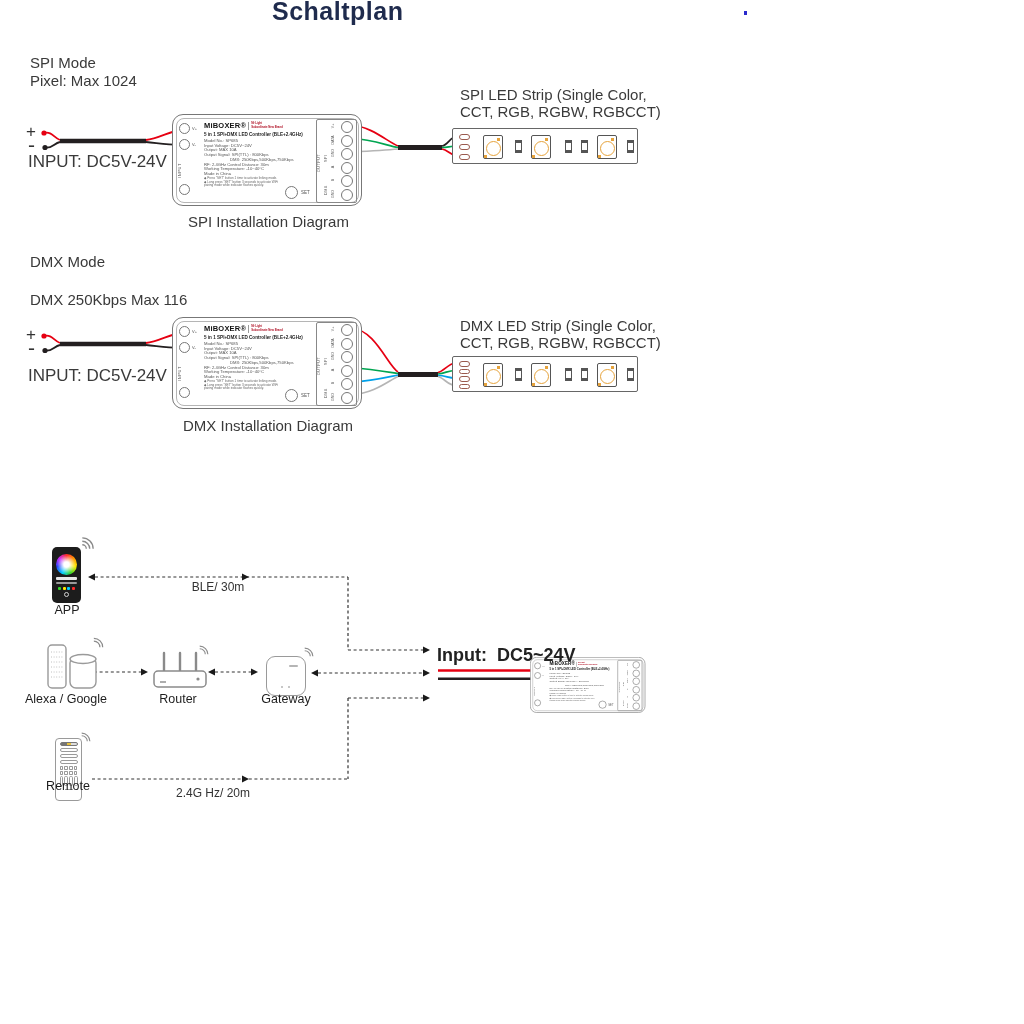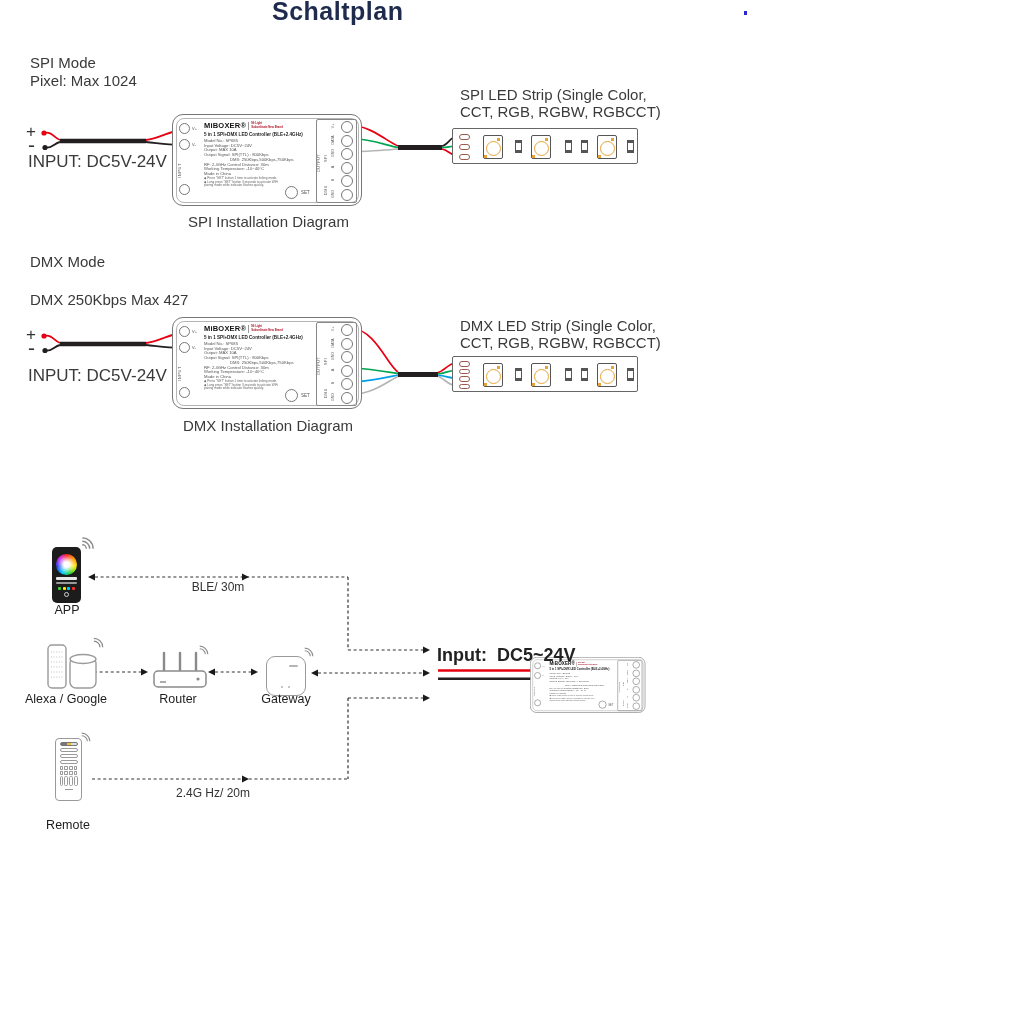--- a/index.html
+++ b/index.html
@@ -91,21 +91,21 @@
   <div class="abs t15" style="left:30px;top:54px">SPI Mode</div>
   <div class="abs t15" style="left:30px;top:72px">Pixel: Max 1024</div>
   <div class="abs pm" style="left:26px;top:122px">+</div>
   <div class="abs pm" style="left:28px;top:133px;font-size:21px">-</div>
   <div class="abs t17" style="left:28px;top:152px">INPUT: DC5V-24V</div>
   <div class="abs t15" style="left:460px;top:86px">SPI LED Strip (Single Color,</div>
   <div class="abs t15" style="left:460px;top:103px">CCT, RGB, RGBW, RGBCCT)</div>
   <div class="abs t15" style="left:188px;top:213px">SPI Installation Diagram</div>
 
   <div class="abs t15" style="left:30px;top:253px">DMX Mode</div>
-  <div class="abs t15" style="left:30px;top:291px">DMX 250Kbps Max 427</div>
+  <div class="abs t15" style="left:30px;top:291px">DMX 250Kbps Max 116</div>
   <div class="abs pm" style="left:26px;top:325px">+</div>
   <div class="abs pm" style="left:28px;top:336px;font-size:21px">-</div>
   <div class="abs t17" style="left:28px;top:366px">INPUT: DC5V-24V</div>
   <div class="abs t15" style="left:460px;top:317px">DMX LED Strip (Single Color,</div>
   <div class="abs t15" style="left:460px;top:334px">CCT, RGB, RGBW, RGBCCT)</div>
   <div class="abs t15" style="left:183px;top:417px">DMX Installation Diagram</div>
 
   <svg id="overlay" width="1024" height="1024" viewBox="0 0 1024 1024">
 
     <g fill="none">
@@ -468,16 +468,16 @@
         <b></b>
       </div>
     <div class="bdash"></div>
   </div>
   <svg class="wifi" style="left:80px;top:731px" width="12" height="12" viewBox="0 0 14 14">
     <g fill="none" stroke="#8a8a8a" stroke-width="1.3">
       <path d="M2,5.5 A6.5,6.5 0 0 1 8.5,12"></path>
       <path d="M2,2.5 A9.5,9.5 0 0 1 11.5,12"></path>
     </g>
   </svg>
-  <div class="dev-label" style="left:40px;top:818px;width:56px">Remote</div>
+  <div class="dev-label" style="left:40px;top:779px;width:56px">Remote</div>
   <div class="dev-label" style="left:168px;top:786px;width:90px;color:#333;font-size:12px">2.4G Hz/ 20m</div>
 
 </div>
 
 </body></html>

